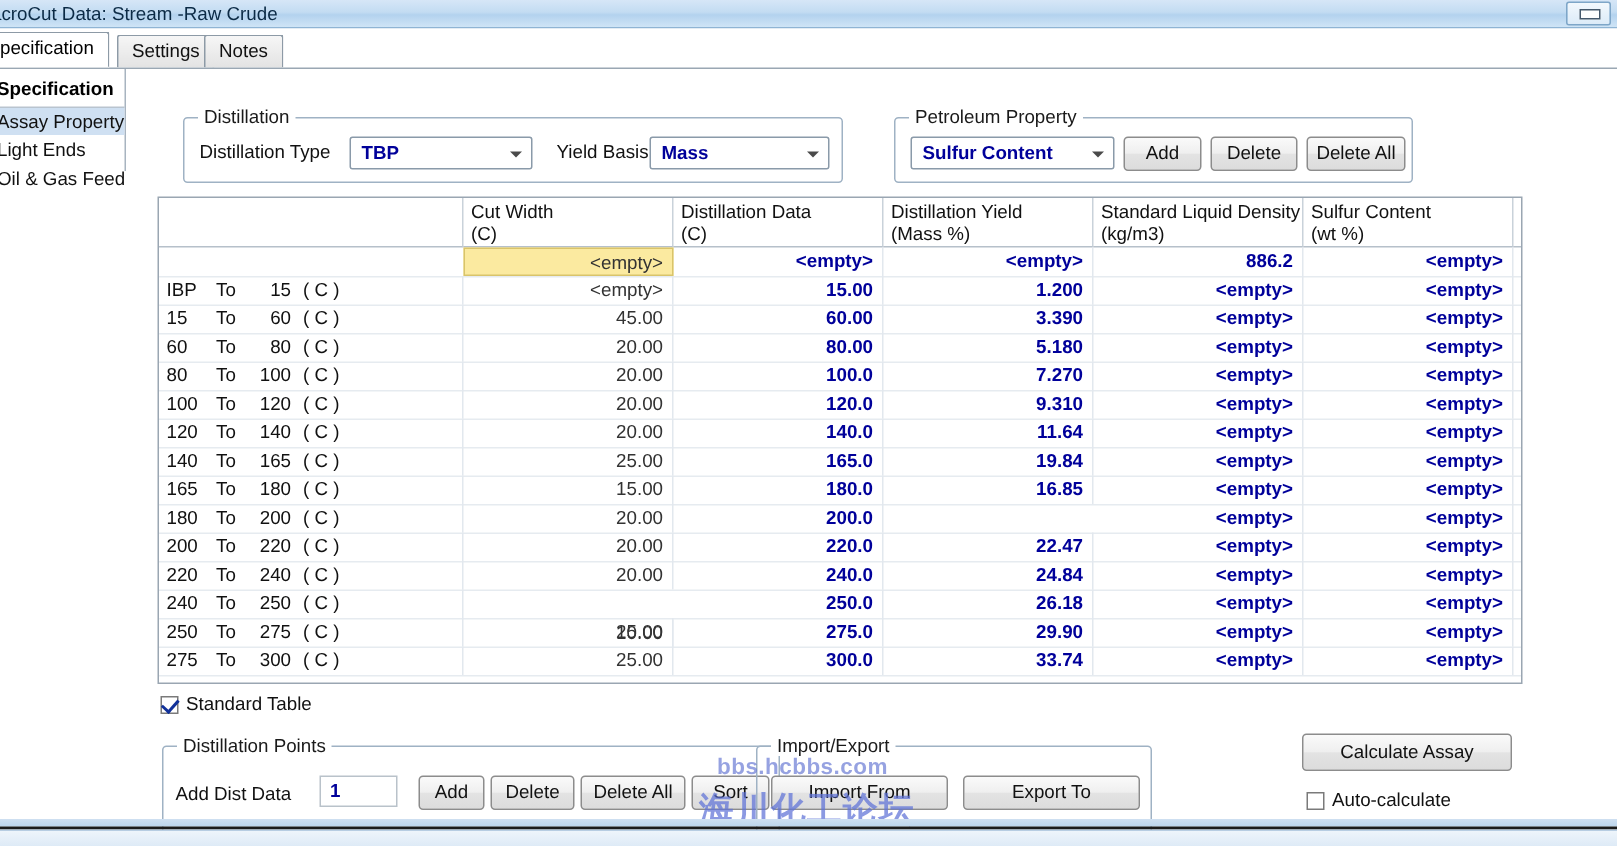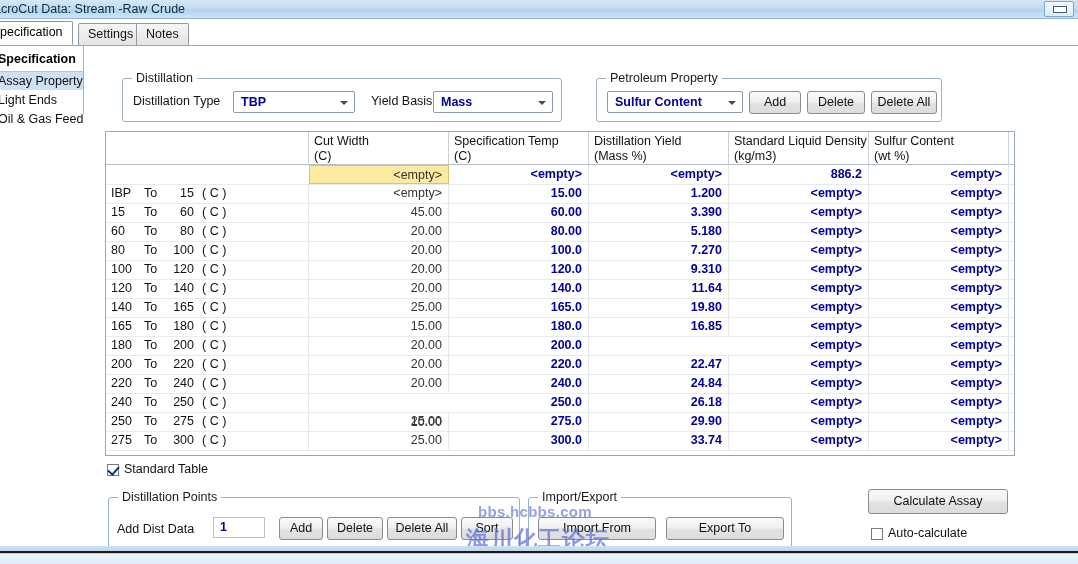--- a/index.html
+++ b/index.html
@@ -251,21 +251,21 @@
   </div>
 
   <div class="grid">
     <div class="grid-headrow">
       <div class="hcell" style="left:0px; width:203px;"></div>
       <div class="hcell" style="left:203px; width:140px;">
         <span>Cut Width</span>
         <span class="l2">(C)</span>
       </div>
       <div class="hcell" style="left:343px; width:140px;">
-        <span>Specification Temp</span>
+        <span>Distillation Data</span>
         <span class="l2">(C)</span>
       </div>
       <div class="hcell" style="left:483px; width:140px;">
         <span>Distillation Yield</span>
         <span class="l2">(Mass %)</span>
       </div>
       <div class="hcell" style="left:623px; width:140px;">
         <span>Standard Liquid Density</span>
         <span class="l2">(kg/m3)</span>
       </div>
@@ -370,21 +370,21 @@
         <div class="rowline" style="top: 166px;"></div>
         <div class="row" style="top: 166px;">
           <div class="cell lbl ibp-row" style="left: 0px; width: 203px;">
             <span class="a">140</span>
             <span class="a" style="left: 38px;">To</span>
             <span class="b" style="left: 62px; width: 26px; text-align: right; display: inline-block;">165</span>
             <span class="c" style="left: 96px;">( C )</span>
           </div>
           <div class="cell num grey" style="left: 203px; width: 140px;">25.00</div>
           <div class="cell num blue" style="left: 343px; width: 140px;">165.0</div>
-          <div class="cell num blue" style="left: 483px; width: 140px;">19.80</div>
+          <div class="cell num blue" style="left: 483px; width: 140px;">19.84</div>
           <div class="cell num blue" style="left: 623px; width: 140px;">&lt;empty&gt;</div>
           <div class="cell num blue" style="left: 763px; width: 140px;">&lt;empty&gt;</div>
         </div>
         <div class="rowline" style="top: 185px;"></div>
         <div class="row" style="top: 185px;">
           <div class="cell lbl ibp-row" style="left: 0px; width: 203px;">
             <span class="a">165</span>
             <span class="a" style="left: 38px;">To</span>
             <span class="b" style="left: 62px; width: 26px; text-align: right; display: inline-block;">180</span>
             <span class="c" style="left: 96px;">( C )</span>
@@ -492,21 +492,21 @@
     <div class="fld-label" style="left:8px; top:24px;">Add Dist Data</div>
     <div class="tfield" style="left:104px; top:19px; width:52px;">
       <div class="tfield-val">1</div>
     </div>
     <div class="btn" style="left:170px; top:19px; width:44px;">Add</div>
     <div class="btn" style="left:218px; top:19px; width:56px;">Delete</div>
     <div class="btn" style="left:278px; top:19px; width:70px;">Delete All</div>
     <div class="btn" style="left:352px; top:19px; width:52px;">Sort</div>
   </div>
 
-  <div class="group" style="left:528px; top:497px; width:264px; height:60px;">
+  <div class="group" style="left:504px; top:497px; width:264px; height:60px;">
     <div class="group-label">Import/Export</div>
     <div class="btn" style="left:9px; top:19px; width:118px;">Import From</div>
     <div class="btn" style="left:137px; top:19px; width:118px;">Export To</div>
   </div>
 
   <div class="btn big" style="left:868px; top:489px; width:140px;">Calculate Assay</div>
   <div class="cb-box" style="left:871px; top:528px;"></div>
   <div class="cb-label" style="left:888px; top:526px;">Auto-calculate</div>
 
   <div class="wm wm1">bbs.hcbbs.com</div>

